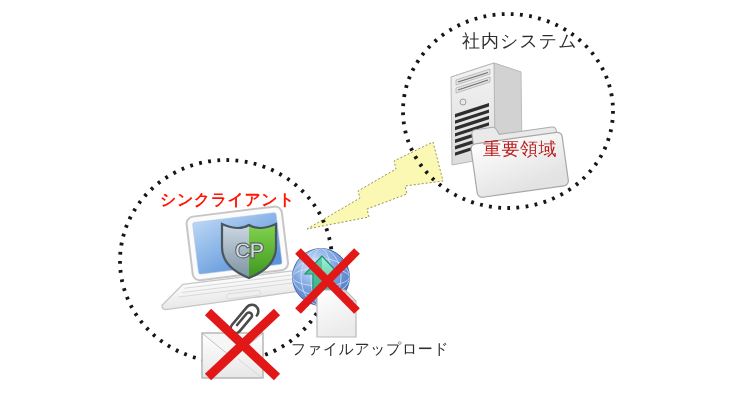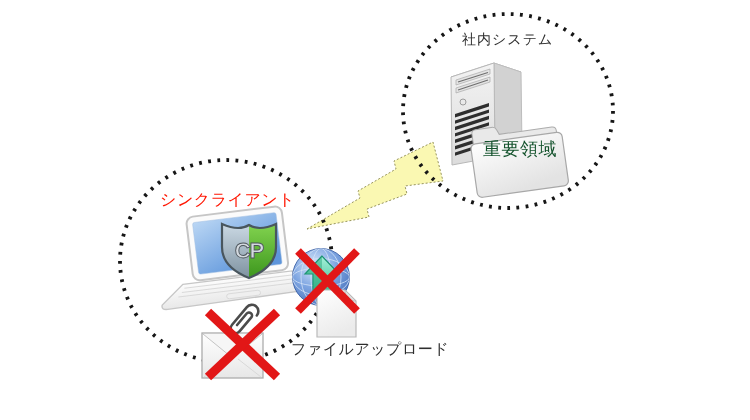--- a/index.html
+++ b/index.html
@@ -2,23 +2,23 @@
 <html><head>
 <meta charset="utf-8">
 <style>
   html,body{margin:0;padding:0;background:#fff;}
   .stage{
     position:relative;width:750px;height:420px;background:#ffffff;overflow:hidden;
     font-family:"Liberation Sans",sans-serif;
   }
   .stage svg{position:absolute;left:0;top:0;}
   .lbl{position:absolute;white-space:nowrap;line-height:1.15;z-index:2;}
-  .lbl-internal{left:462px;top:31px;font-size:14px;color:#2e2e2e;letter-spacing:1px;}
-  .lbl-folder{left:483px;top:139px;font-size:18px;color:#14532d;letter-spacing:.5px;text-align:center;}
-  .lbl-client{left:160px;top:191px;font-size:16px;font-weight:400;color:#ff1500;letter-spacing:.5px;}
+  .lbl-internal{left:462px;top:31px;font-size:18px;color:#2e2e2e;letter-spacing:1px;}
+  .lbl-folder{left:483px;top:139px;font-size:18px;color:#b91c1c;letter-spacing:.5px;text-align:center;}
+  .lbl-client{left:160px;top:191px;font-size:16px;font-weight:700;color:#ff1500;letter-spacing:.5px;}
   .lbl-mail{left:199px;top:382px;font-size:15px;color:#2e2e2e;letter-spacing:.5px;}
   .lbl-upload{left:291px;top:340px;font-size:15px;color:#2e2e2e;letter-spacing:.5px;}
 </style>
 </head>
 <body>
 
 <div class="stage">
   <svg width="750" height="420" viewBox="0 0 750 420">
     <defs>
       <linearGradient id="gScreen" x1="0" y1="0" x2="0.7" y2="1">

